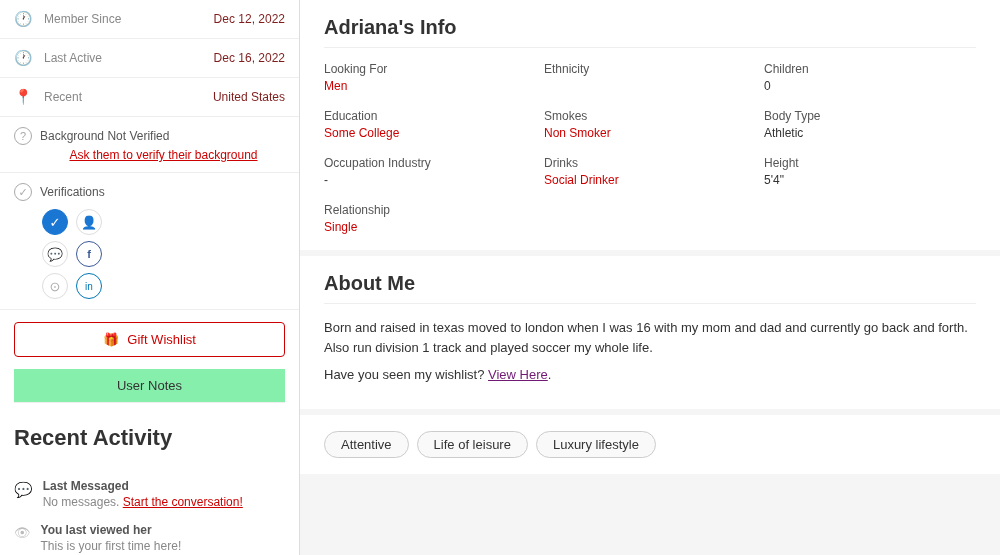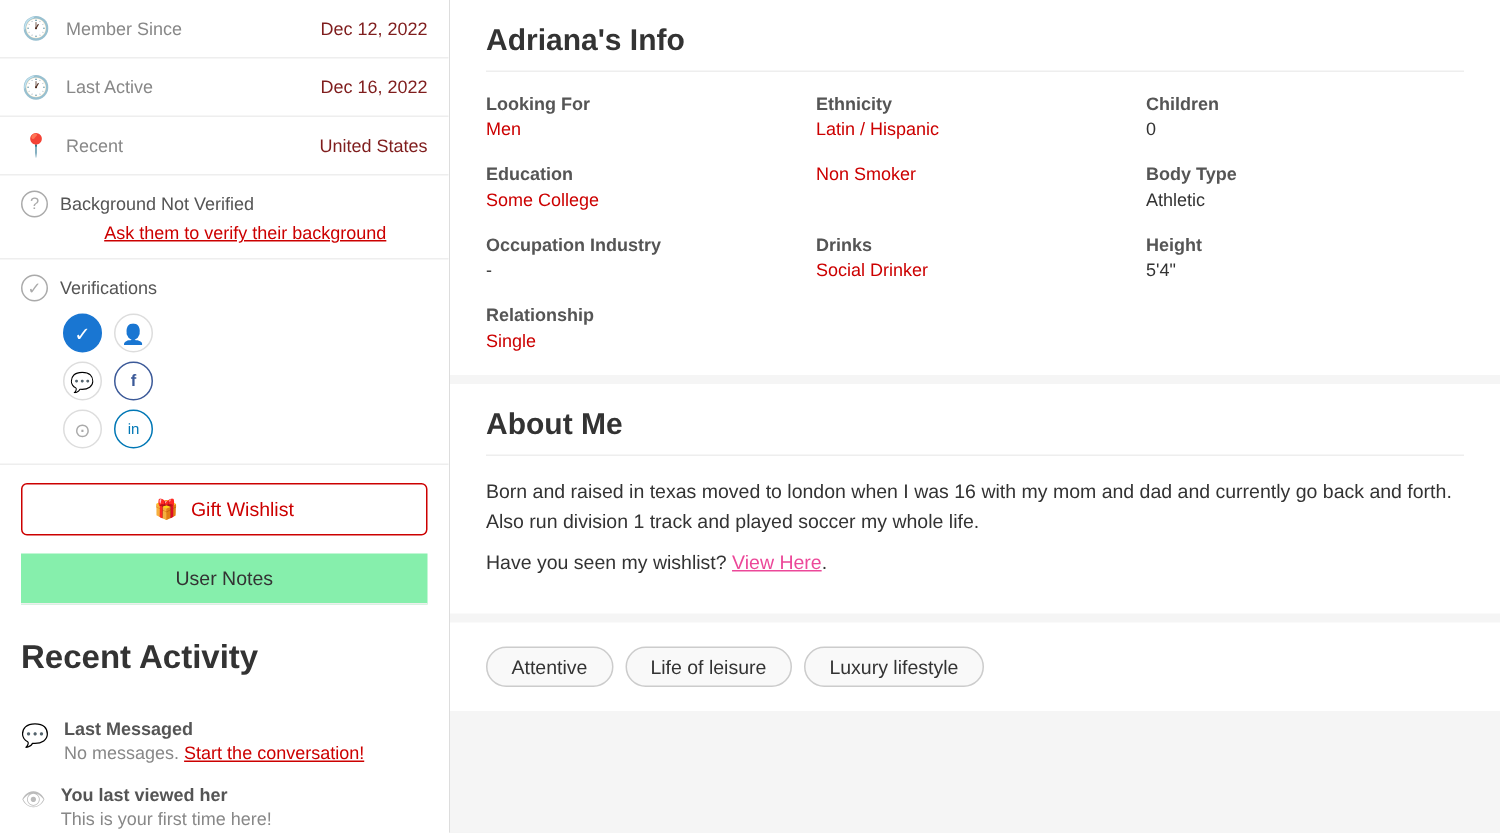--- a/index.html
+++ b/index.html
@@ -216,42 +216,42 @@
 
     .info-grid {
       display: grid;
       grid-template-columns: 1fr 1fr 1fr;
       gap: 16px 8px;
     }
 
     .info-field-label {
       font-size: 12px;
       color: #555;
-      font-weight: 700;
+      font-weight: 400;
       margin-bottom: 3px;
     }
 
     .info-field-value {
       font-size: 12px;
       color: #c00;
     }
 
     .info-field-value.dark {
       color: #333;
     }
 
     .about-me-text {
       font-size: 13px;
       color: #333;
       line-height: 1.5;
       margin-bottom: 8px;
     }
 
     .wishlist-link {
-      color: #ec4899;
+      color: #701a75;
       text-decoration: underline;
       cursor: pointer;
     }
 
     .seeking-tags {
       display: flex;
       gap: 8px;
       flex-wrap: wrap;
     }
 
@@ -350,34 +350,34 @@
     <div class="section-title">Adriana's Info</div>
     <div class="info-grid">
 
       <div>
         <div class="info-field-label">Looking For</div>
         <div class="info-field-value">Men</div>
       </div>
 
       <div>
         <div class="info-field-label">Ethnicity</div>
-        <div class="info-field-value">Latin / Hispanic</div>
       </div>
 
       <div>
         <div class="info-field-label">Children</div>
         <div class="info-field-value dark">0</div>
       </div>
 
       <div>
         <div class="info-field-label">Education</div>
         <div class="info-field-value">Some College</div>
       </div>
 
       <div>
+        <div class="info-field-label">Smokes</div>
         <div class="info-field-value">Non Smoker</div>
       </div>
 
       <div>
         <div class="info-field-label">Body Type</div>
         <div class="info-field-value dark">Athletic</div>
       </div>
 
       <div>
         <div class="info-field-label">Occupation Industry</div>

